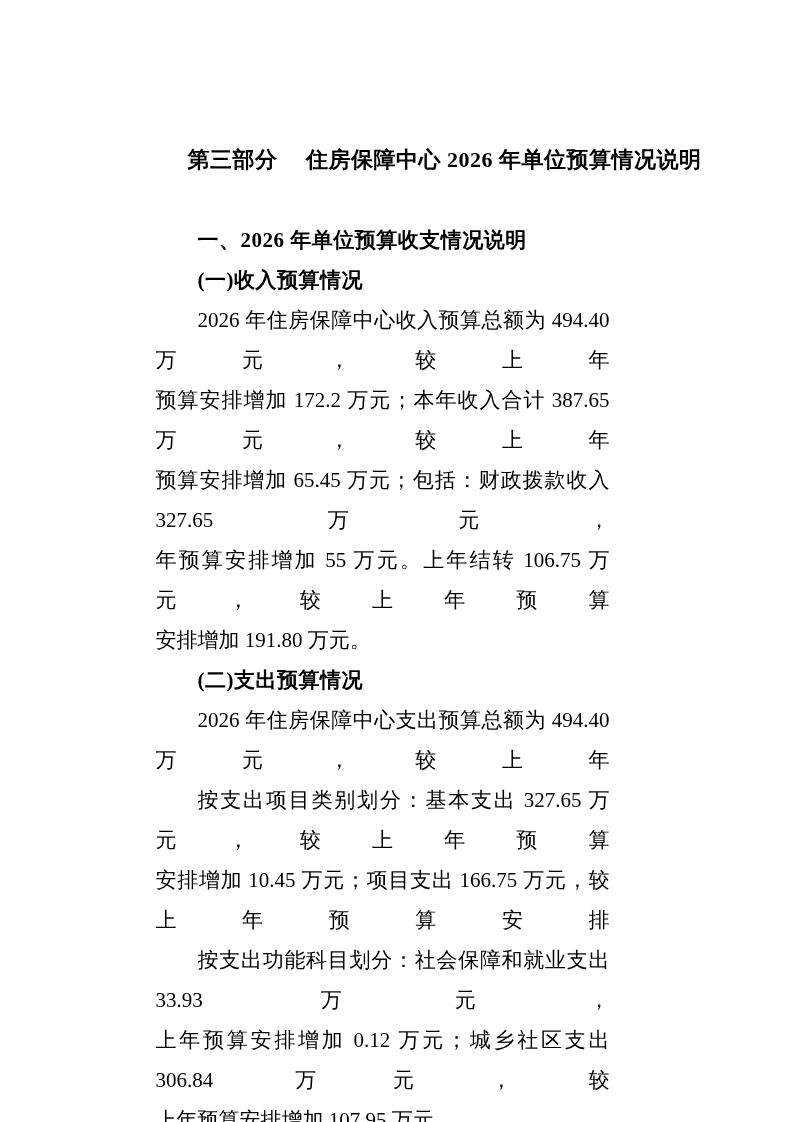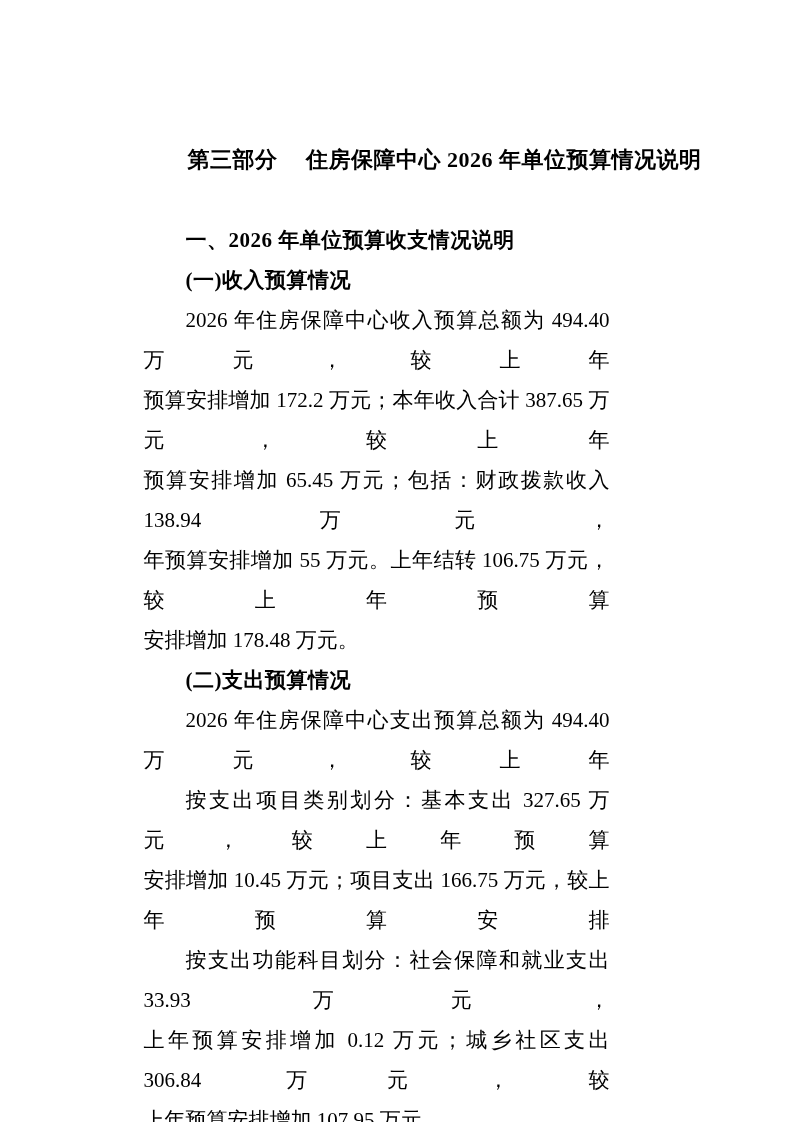--- a/index.html
+++ b/index.html
@@ -21,21 +21,21 @@
     font-size: 22px;
     font-weight: 700;
     text-align: center;
     text-indent: 2em;
     white-space: nowrap;
     margin-bottom: 40px;
     letter-spacing: 0.5px;
   }
   .block { margin: 0; }
   .heading1 .line, .heading2 .line { font-weight: 700; letter-spacing: 0.5px; }
-  .line { min-height: 40px; }
+  .line { min-height: 40px; margin-left: 12px; }
   .line.first { text-indent: 2em; }
   .line.jl {
     text-align: justify;
     text-align-last: justify;
     text-justify: inter-ideograph;
   }
 </style>
 </head>
 <body>
 
@@ -44,23 +44,23 @@
   <div id="doc-body">
       <div class="block heading1">
         <div class="line first">一、2026 年单位预算收支情况说明</div>
       </div>
       <div class="block heading2">
         <div class="line first">(一)收入预算情况</div>
       </div>
       <div class="block paragraph">
         <div class="line first jl">2026 年住房保障中心收入预算总额为 494.40 万元，较上年</div>
         <div class="line jl">预算安排增加 172.2 万元；本年收入合计 387.65 万元，较上年</div>
-        <div class="line jl">预算安排增加 65.45 万元；包括：财政拨款收入 138.94 万元，</div>
+        <div class="line jl">预算安排增加 65.45 万元；包括：财政拨款收入 327.65 万元，</div>
         <div class="line jl">年预算安排增加 55 万元。上年结转 106.75 万元，较上年预算</div>
-        <div class="line">安排增加 178.48 万元。</div>
+        <div class="line">安排增加 191.80 万元。</div>
       </div>
       <div class="block heading2">
         <div class="line first">(二)支出预算情况</div>
       </div>
       <div class="block paragraph">
         <div class="line first jl">2026 年住房保障中心支出预算总额为 494.40 万元，较上年</div>
       </div>
       <div class="block paragraph">
         <div class="line first jl">按支出项目类别划分：基本支出 327.65 万元，较上年预算</div>
         <div class="line jl">安排增加 10.45 万元；项目支出 166.75 万元，较上年预算安排</div>

